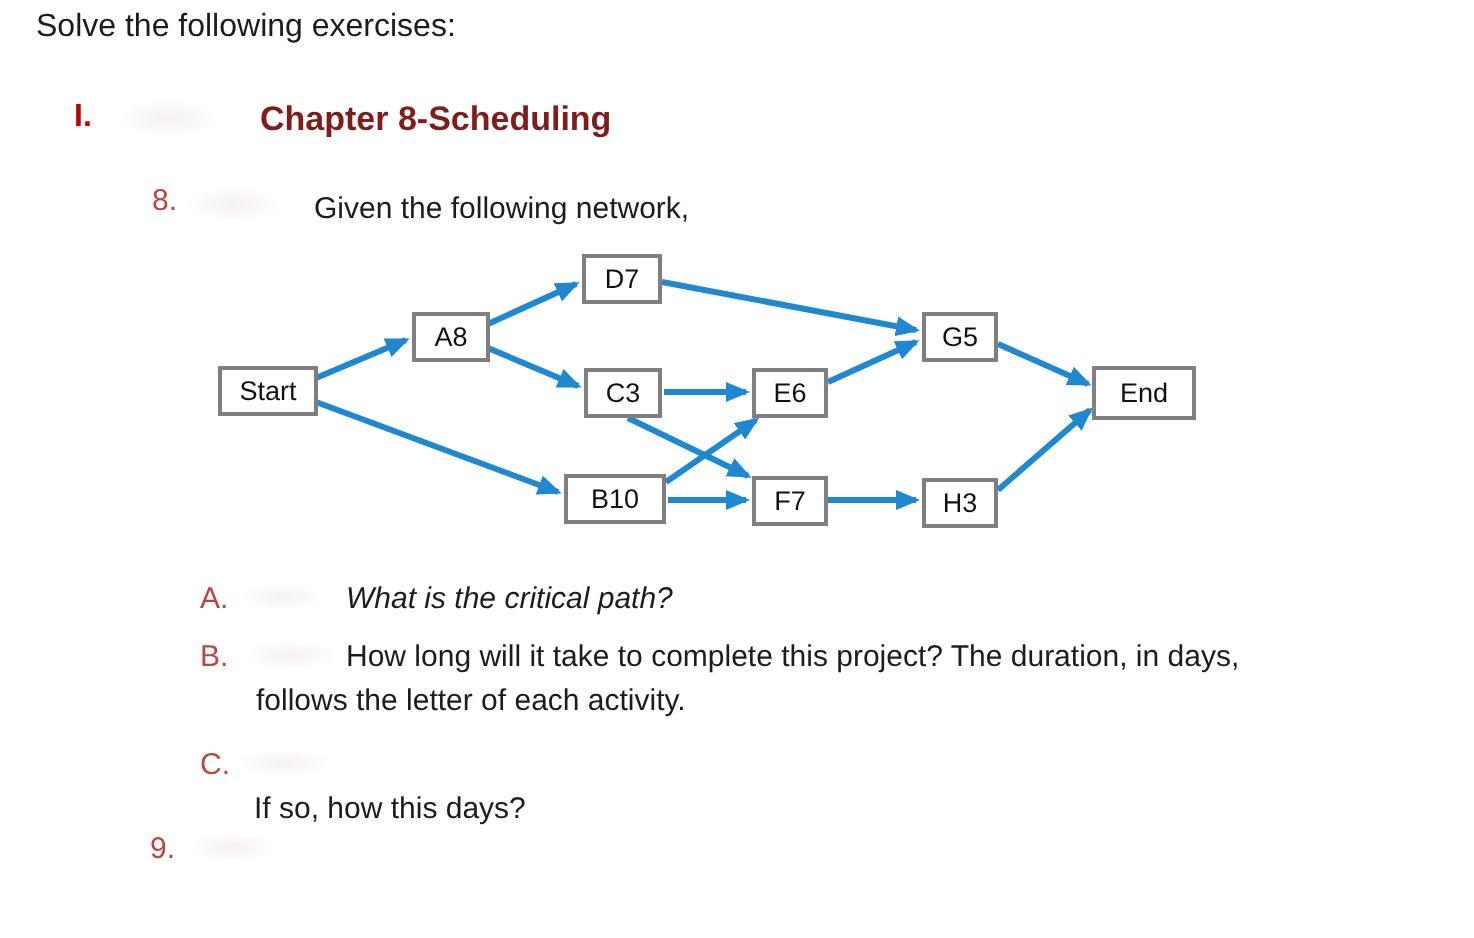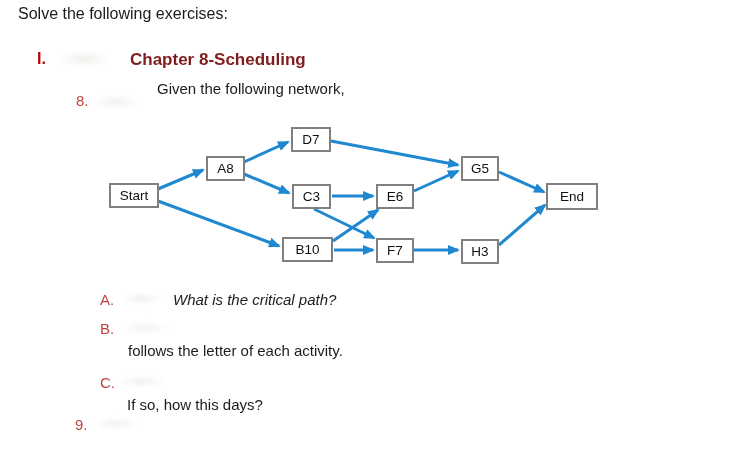--- a/index.html
+++ b/index.html
@@ -10,21 +10,21 @@
     font-family:"Liberation Sans",sans-serif;
     color:#1c1c1c;
     overflow:hidden;
   }
   .line{position:absolute;white-space:nowrap;font-size:15px;}
   .intro{left:18px;top:5px;font-size:16px;}
   .marker{color:#bd4540;}
   .sec-marker{left:37px;top:50px;font-size:16px;font-weight:bold;color:#c00000;}
   .sec-title{left:130px;top:50px;font-size:17px;font-weight:bold;color:#7f1d1d;}
   .ex8-marker{left:76px;top:92px;}
-  .ex8-text{left:157px;top:80px;}
+  .ex8-text{left:157px;top:96px;}
   .qa-marker{left:100px;top:291px;}
   .qa-text{left:173px;top:291px;font-style:italic;}
   .qb-marker{left:100px;top:320px;}
   .qb-text{left:173px;top:320px;}
   .qb-line2{left:128px;top:342px;}
   .qc-marker{left:100px;top:374px;}
   .qc-text{left:172px;top:374px;}
   .qc-line2{left:127px;top:396px;}
   .ex9-marker{left:75px;top:416px;}
   .ex9-text{left:166px;top:416px;}
@@ -122,20 +122,21 @@
           <rect x="547" y="184" width="50" height="25" fill="#ffffff" stroke="#7f7f7f" stroke-width="2"></rect>
           <text x="572" y="201" text-anchor="middle">End</text>
         </g>
       </g>
   </svg>
 
   <div class="line marker qa-marker">A.</div>
   <div class="line qa-text">What is the critical path?</div>
 
   <div class="line marker qb-marker">B.</div>
+  <div class="line qb-text">How long will it take to complete this project? The duration, in days,</div>
   <div class="line qb-line2">follows the letter of each activity.</div>
 
   <div class="line marker qc-marker">C.</div>
   <div class="line qc-line2">If so, how this days?</div>
 
   <div class="line marker ex9-marker">9.</div>
 
 </div>
 
 </body></html>

